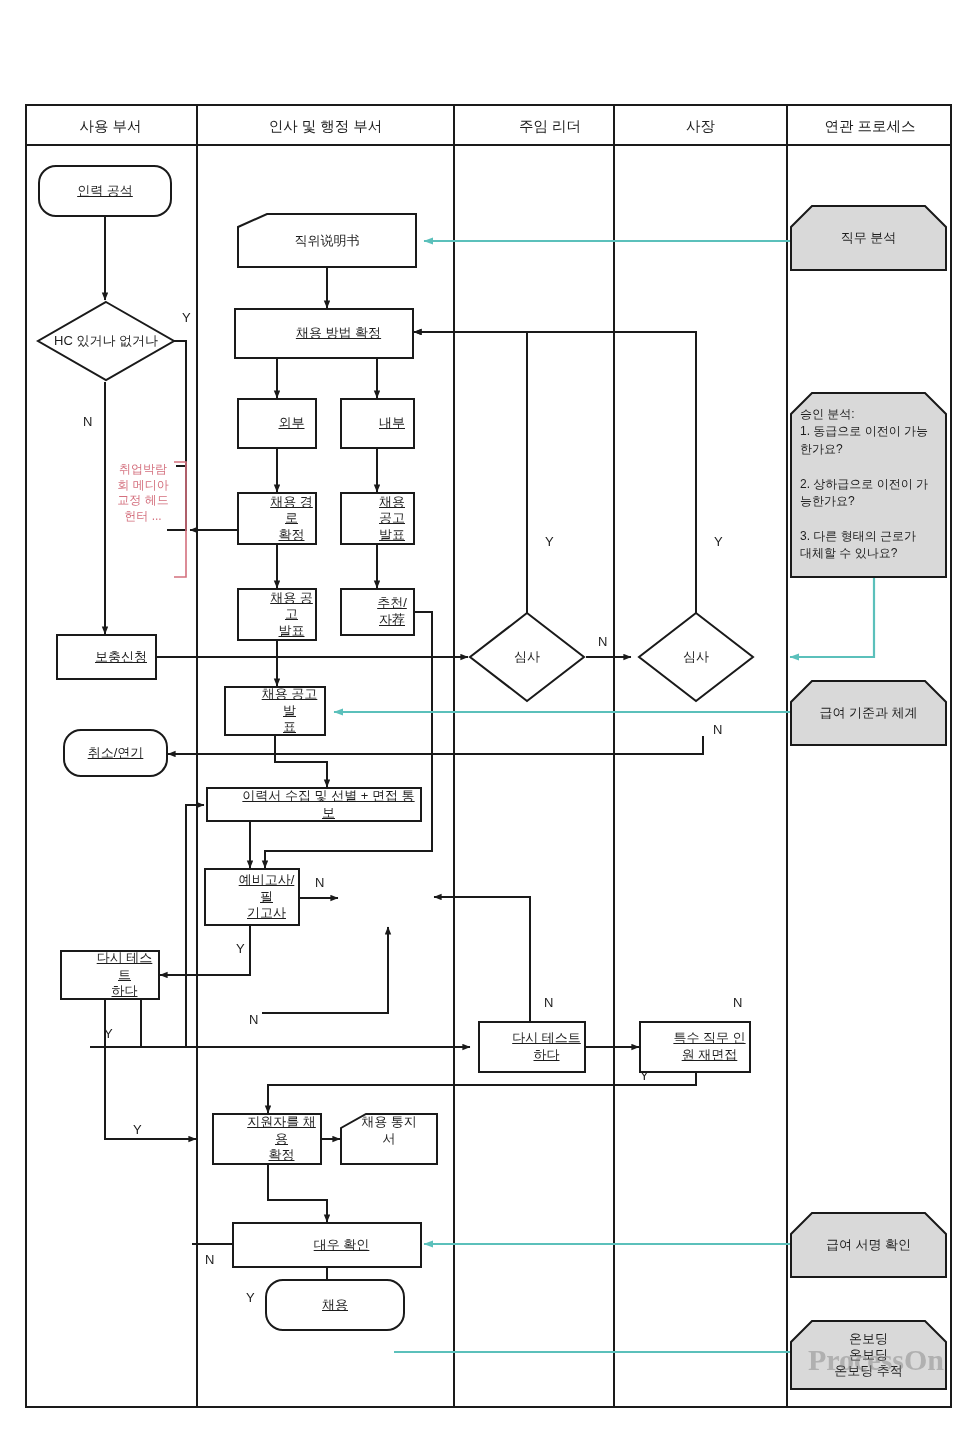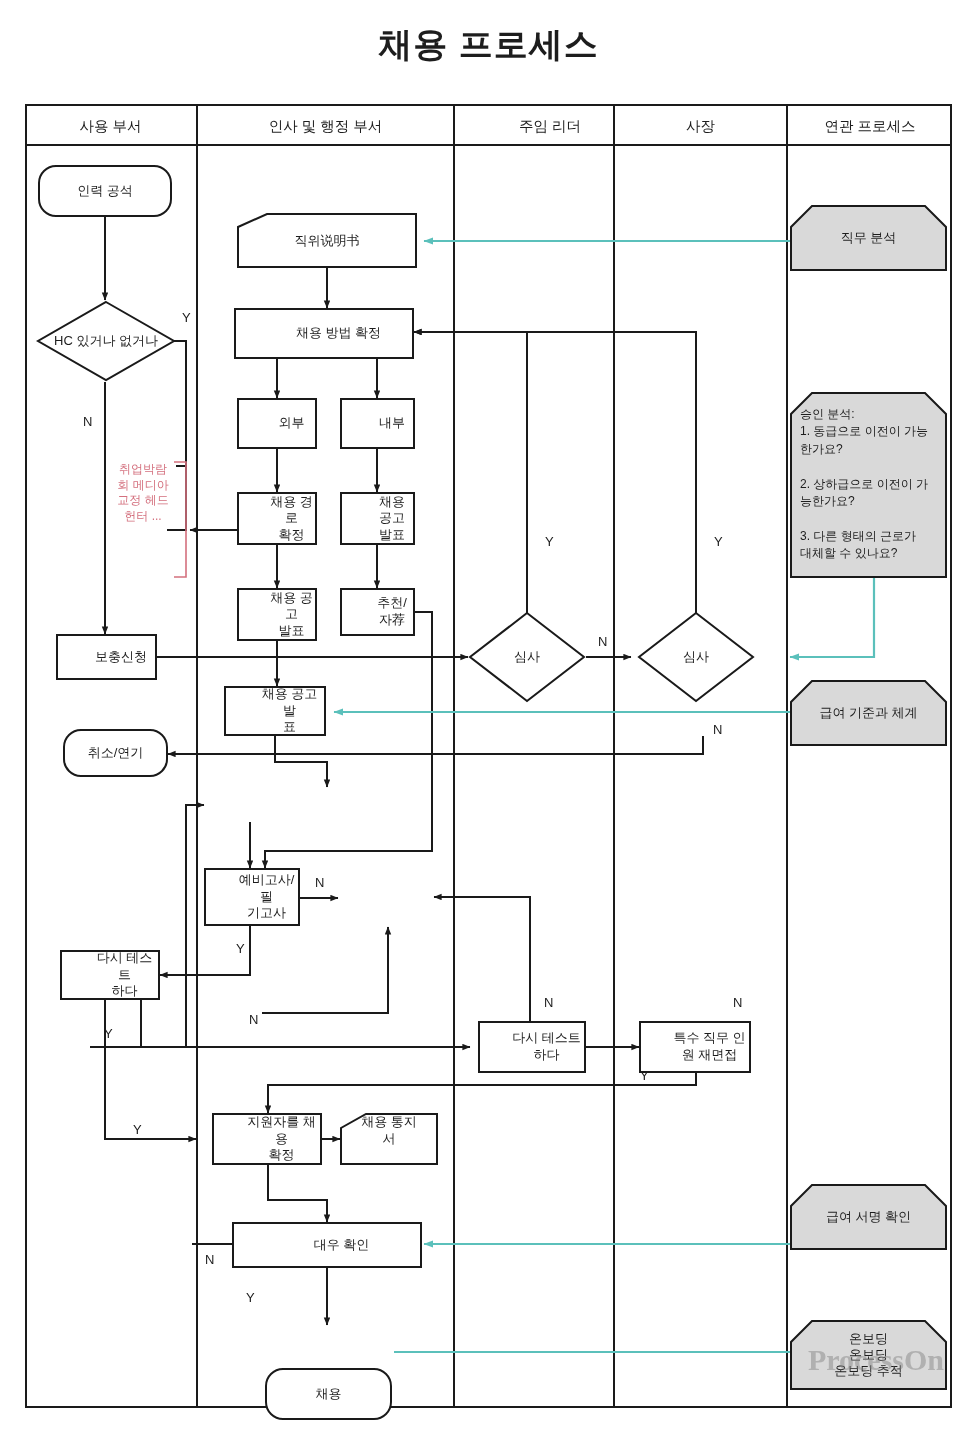--- a/index.html
+++ b/index.html
@@ -14,21 +14,21 @@
   }
 
   
   .lane-frame{position:absolute;left:25px;top:104px;width:927px;height:1304px;border:2px solid #1a1a1a;box-sizing:border-box;}
   .lane-divider{position:absolute;top:104px;height:1304px;width:2px;background:#1a1a1a;}
   .lane-header-rule{position:absolute;left:25px;top:144px;width:927px;height:2px;background:#1a1a1a;}
   .lane-title{position:absolute;top:110px;height:32px;line-height:32px;text-align:center;font-size:14.5px;color:#1d1d1d;}
 
   
   .node{position:absolute;box-sizing:border-box;display:flex;align-items:center;justify-content:center;
-        text-align:center;font-size:13px;color:#1d1d1d;line-height:1.28;background:#fff;}
+        text-align:center;font-size:13px;color:#1d1d1d;line-height:1.28;background:#fff;text-decoration:underline;}
   .rect{border:2px solid #1a1a1a;padding-left:29px;}
   .round{border:2px solid #1a1a1a;border-radius:18px;}
   .doc-wrap{position:absolute;}
   .doc-wrap svg{position:absolute;left:0;top:0;overflow:visible;}
 
   .diamond{position:absolute;}
   .diamond svg{position:absolute;left:0;top:0;}
   .diamond .dlabel{position:absolute;left:0;top:0;width:100%;height:100%;display:flex;
       align-items:center;justify-content:center;font-size:13px;color:#1d1d1d;}
 
@@ -51,21 +51,20 @@
 
   .watermark{position:absolute;left:786px;top:1343px;width:180px;text-align:center;
       font-family:"Liberation Serif","DejaVu Serif",serif;font-size:30px;font-weight:bold;
       color:rgba(120,120,120,0.42);letter-spacing:0px;pointer-events:none;}
 </style>
 </head>
 <body>
 
 <div id="stage">
 
-  <div class="title">채용 프로세스</div>
 
   <div class="lane-frame"></div>
   <div class="lane-header-rule"></div>
 
   <div class="lane-divider" style="left:196px"></div>
   <div class="lane-divider" style="left:453px"></div>
   <div class="lane-divider" style="left:613px"></div>
   <div class="lane-divider" style="left:786px"></div>
 
   <div class="lane-title" style="left:25px;width:171px">사용 부서</div>
@@ -230,39 +229,40 @@
   <div class="node rect" style="left:340px;top:492px;width:75px;height:53px;white-space:pre-line">채용 공고
 발표</div>
 
   <div class="node rect" style="left:237px;top:588px;width:80px;height:53px;white-space:pre-line">채용 공고
 발표</div>
   <div class="node rect" style="left:340px;top:588px;width:75px;height:48px">추천/자荐</div>
 
   <div class="node rect" style="left:224px;top:686px;width:102px;height:50px;white-space:pre-line">채용 공고 발
 표</div>
 
+  <div class="node rect" style="left:206px;top:787px;width:216px;height:35px">이력서 수집 및 선별 + 면접 통보</div>
 
   <div class="node rect" style="left:204px;top:868px;width:96px;height:58px;white-space:pre-line">예비고사/필
 기고사</div>
 
 
   <div class="node rect" style="left:212px;top:1113px;width:110px;height:52px;white-space:pre-line">지원자를 채용
 확정</div>
 
   <div class="doc-wrap" style="left:340px;top:1113px;width:98px;height:52px">
     <svg width="98" height="52">
         <polygon points="26,1 97,1 97,51 1,51 1,15" fill="#fff" stroke="#1a1a1a" stroke-width="2"></polygon>
       </svg>
     <div style="position:absolute;left:0;top:0;width:98px;height:36px;display:flex;align-items:center;justify-content:center;text-align:center;font-size:13px;color:#1d1d1d;line-height:1.28;white-space:pre-line">채용 통지
 서</div>
   </div>
 
   <div class="node rect" style="left:232px;top:1222px;width:190px;height:46px">대우 확인</div>
 
-  <div class="node round" style="left:265px;top:1368px;width:127px;height:52px">채용</div>
+  <div class="node round" style="left:265px;top:1279px;width:140px;height:52px">채용</div>
 
   <div class="diamond" style="left:468px;top:611px;width:118px;height:92px">
     <svg width="118" height="92">
         <polygon points="59,2 116,46 59,90 2,46" fill="#fff" stroke="#1a1a1a" stroke-width="2"></polygon>
       </svg>
     <div class="dlabel">심사</div>
   </div>
 
   <div class="node rect" style="left:478px;top:1021px;width:108px;height:52px;white-space:pre-line">다시 테스트
 하다</div>
@@ -299,21 +299,21 @@
 대체할 수 있나요?</div>
   </div>
 
   <div class="gray" style="left:790px;top:680px;width:157px;height:66px">
     <svg width="157" height="66">
         <polygon points="22,1 135,1 156,22 156,65 1,65 1,22" fill="#d9d9d9" stroke="#1a1a1a" stroke-width="2"></polygon>
       </svg>
     <div class="gtext">급여 기준과 체계</div>
   </div>
 
-  <div class="gray" style="left:790px;top:1184px;width:157px;height:66px">
+  <div class="gray" style="left:790px;top:1212px;width:157px;height:66px">
     <svg width="157" height="66">
         <polygon points="22,1 135,1 156,22 156,65 1,65 1,22" fill="#d9d9d9" stroke="#1a1a1a" stroke-width="2"></polygon>
       </svg>
     <div class="gtext">급여 서명 확인</div>
   </div>
 
   <div class="gray" style="left:790px;top:1320px;width:157px;height:70px">
     <svg width="157" height="70">
         <polygon points="22,1 135,1 156,22 156,69 1,69 1,22" fill="#d9d9d9" stroke="#1a1a1a" stroke-width="2"></polygon>
       </svg>

